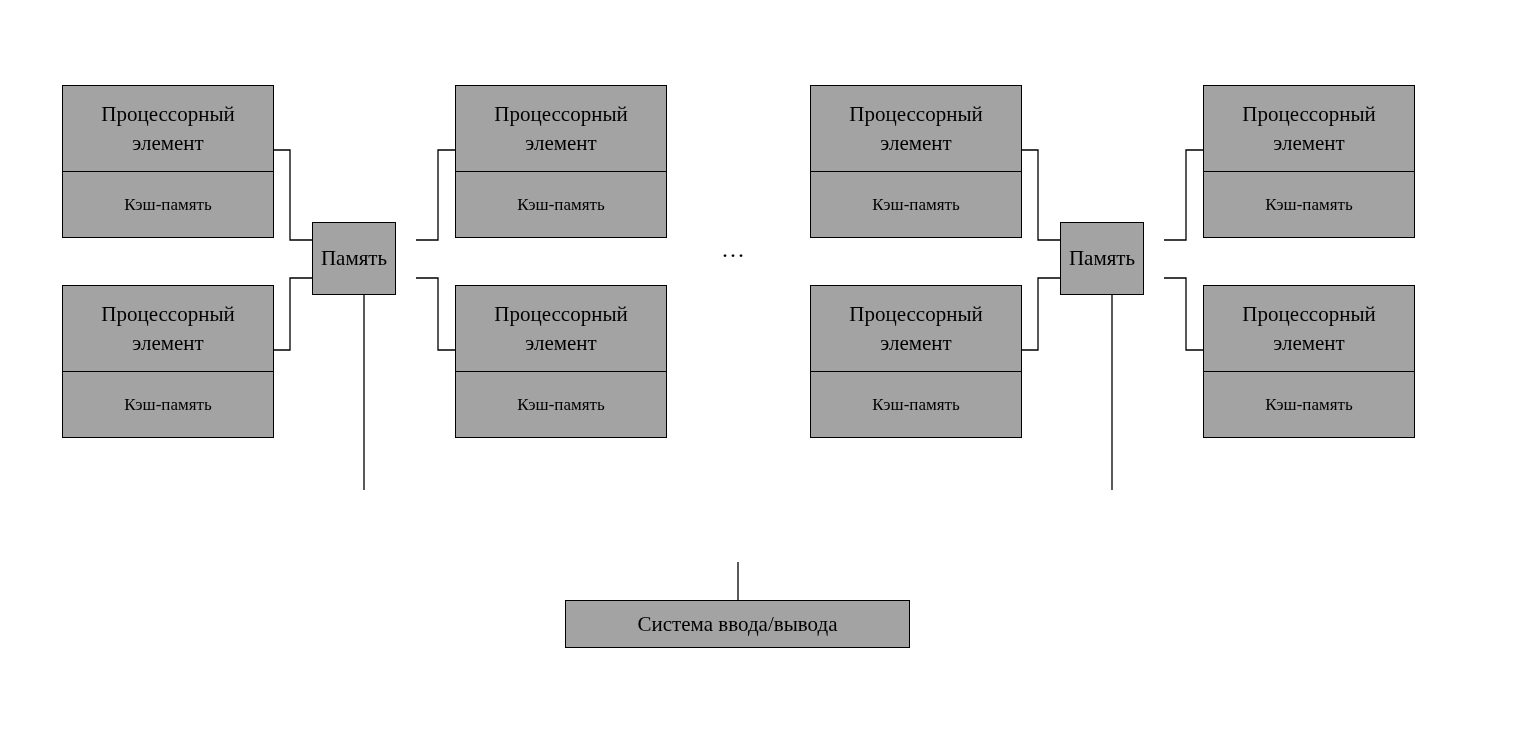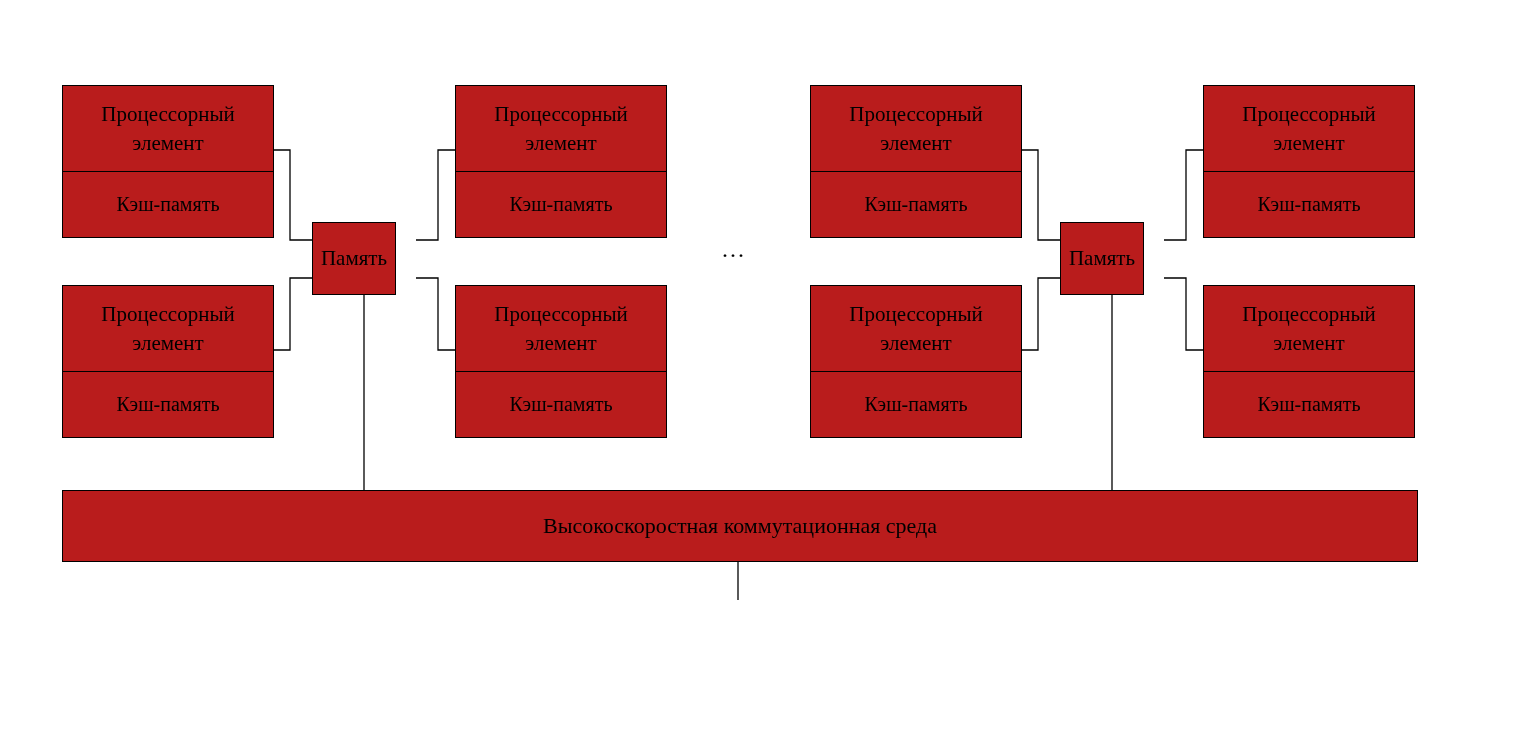--- a/index.html
+++ b/index.html
@@ -11,40 +11,40 @@
   .canvas {
     position: relative;
     width: 1518px;
     height: 748px;
     background: #ffffff;
     overflow: hidden;
   }
   .box {
     position: absolute;
     border: 1px solid #000000;
-    background: #b91c1c;
+    background: #a3a3a3;
   }
   .pe-box { width: 212px; height: 153px; }
   .pe-top {
     height: 86px;
     border-bottom: 1px solid #000000;
     display: flex;
     align-items: center;
     justify-content: center;
     text-align: center;
     font-size: 21px;
     line-height: 1.35;
     padding: 0 16px;
   }
   .pe-bottom {
     height: 65px;
     display: flex;
     align-items: center;
     justify-content: center;
-    font-size: 20px;
+    font-size: 17px;
   }
   .mem-box {
     width: 84px;
     height: 73px;
     display: flex;
     align-items: center;
     justify-content: center;
     font-size: 21px;
   }
   .bus-box {
@@ -149,18 +149,18 @@
   <div class="box pe-box" style="left:1203px; top:85px;">
     <div class="pe-top">Процессорный элемент</div>
     <div class="pe-bottom">Кэш-память</div>
   </div>
 
   <div class="box pe-box" style="left:1203px; top:285px;">
     <div class="pe-top">Процессорный элемент</div>
     <div class="pe-bottom">Кэш-память</div>
   </div>
 
-  <div class="box bus-box">
-    <span>Высокоскоростная коммутационная среда</span>
+
+  <div class="box io-box">
+    <span>Система ввода/вывода</span>
   </div>
-
 
 </div>
 
 </body></html>

